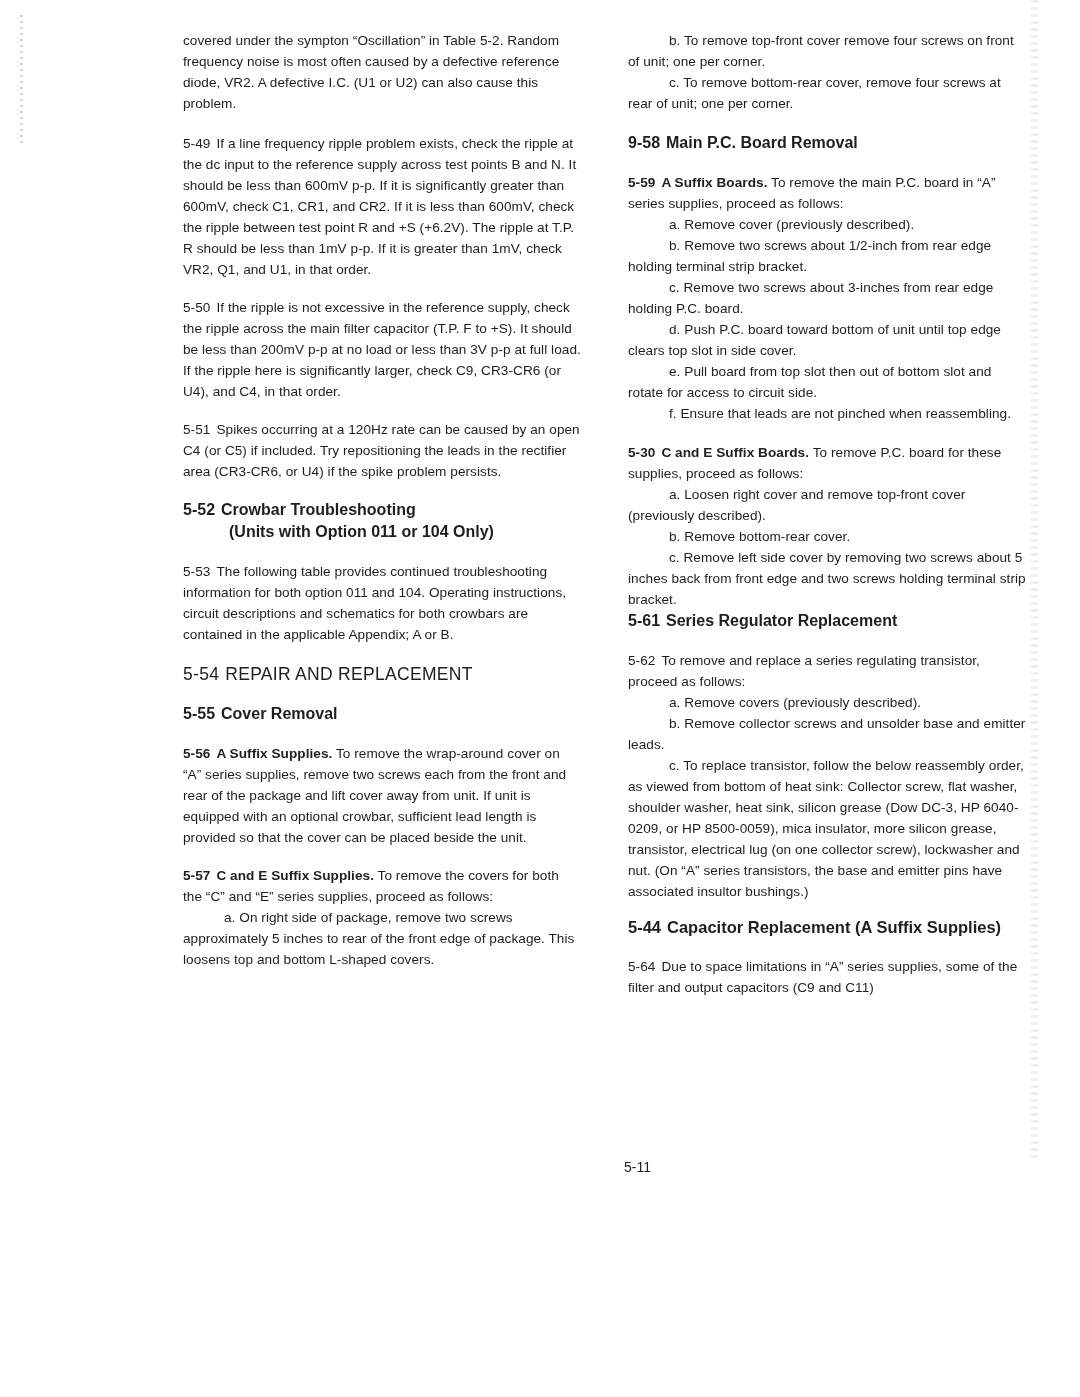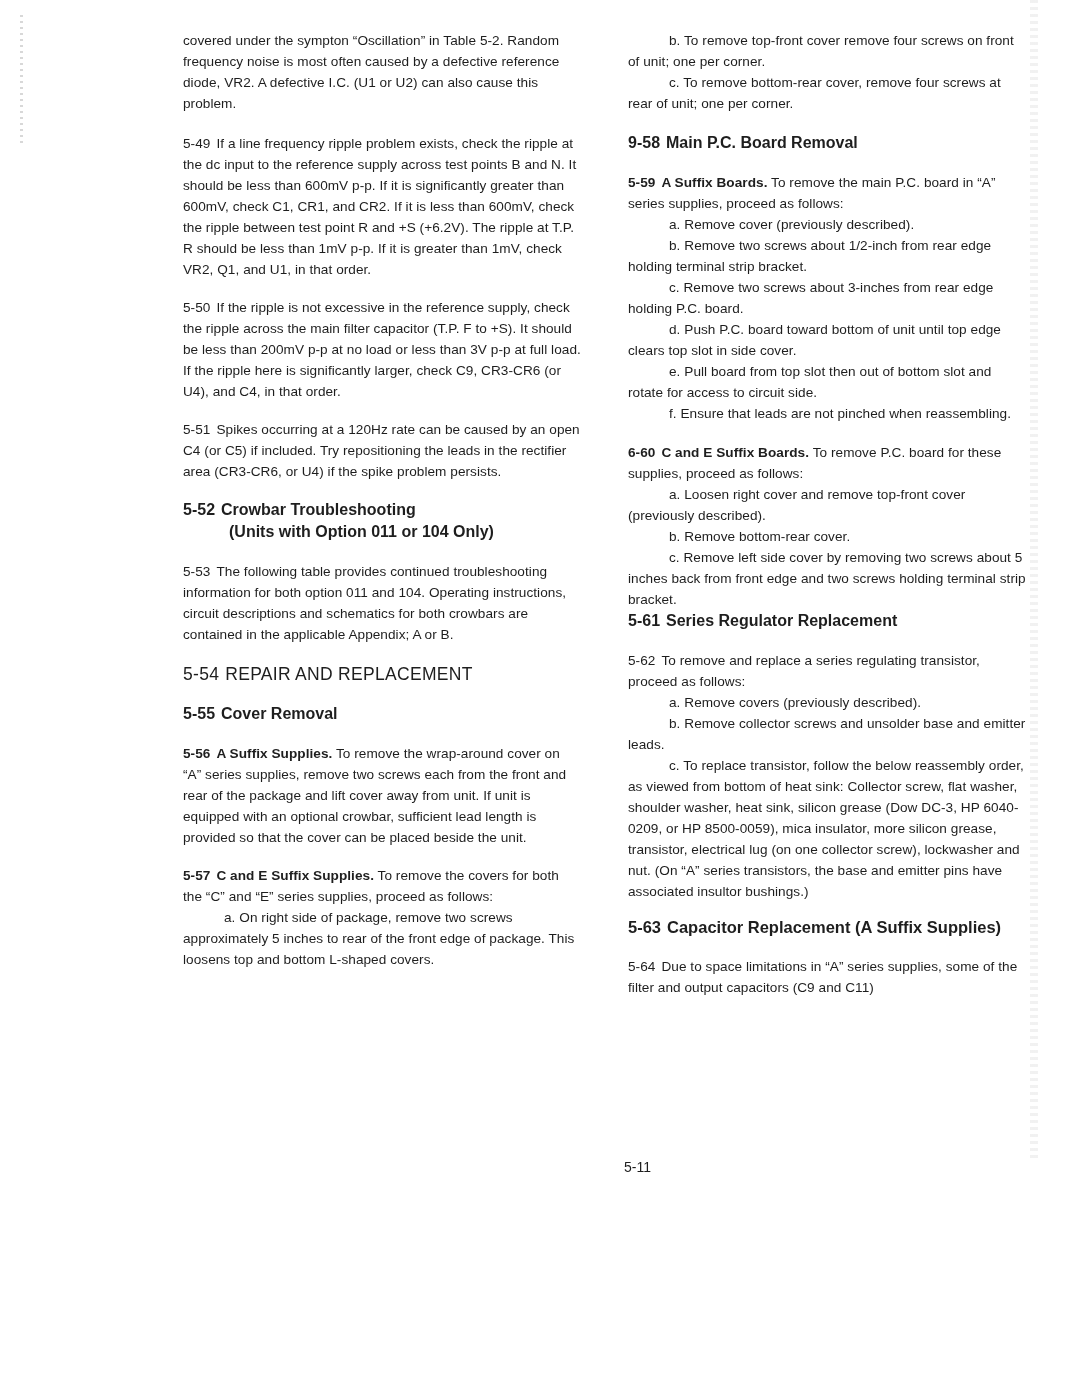--- a/index.html
+++ b/index.html
@@ -72,31 +72,31 @@
     <h3 class="h-minor"><span class="sec-num">9-58</span><span>Main P.C. Board Removal</span></h3>
 
     <p><span class="sec-num run-b">5-59</span><span class="run-b">A Suffix Boards.</span> <span>To remove the main P.C. board in “A” series supplies, proceed as follows:</span></p>
     <p class="ind">a.  Remove cover (previously described).</p>
     <p class="ind">b.  Remove two screws about 1/2-inch from rear edge holding terminal strip bracket.</p>
     <p class="ind">c.  Remove two screws about 3-inches from rear edge holding P.C. board.</p>
     <p class="ind">d.  Push P.C. board toward bottom of unit until top edge clears top slot in side cover.</p>
     <p class="ind">e.  Pull board from top slot then out of bottom slot and rotate for access to circuit side.</p>
     <p class="ind para" style="margin-bottom:18px">f.  Ensure that leads are not pinched when reassembling.</p>
 
-    <p><span class="sec-num run-b">6-60</span><span class="run-b">C and E Suffix Boards.</span> <span>To remove P.C. board for these supplies, proceed as follows:</span></p>
+    <p><span class="sec-num run-b">5-30</span><span class="run-b">C and E Suffix Boards.</span> <span>To remove P.C. board for these supplies, proceed as follows:</span></p>
     <p class="ind">a.  Loosen right cover and remove top-front cover (previously described).</p>
     <p class="ind">b.  Remove bottom-rear cover.</p>
     <p class="ind">c.  Remove left side cover by removing two screws about 5 inches back from front edge and two screws holding terminal strip bracket.</p>
 
     <h3 class="h-minor"><span class="sec-num">5-61</span><span>Series Regulator Replacement</span></h3>
 
     <p><span class="sec-num">5-62</span><span>To remove and replace a series regulating transistor, proceed as follows:</span></p>
     <p class="ind">a.  Remove covers (previously described).</p>
     <p class="ind">b.  Remove collector screws and unsolder base and emitter leads.</p>
     <p class="ind para" style="margin-bottom:14px">c.  To replace transistor, follow the below reassembly order, as viewed from bottom of heat sink: Collector screw, flat washer, shoulder washer, heat sink, silicon grease (Dow DC-3, HP 6040-0209, or HP 8500-0059), mica insulator, more silicon grease, transistor, electrical lug (on one collector screw), lockwasher and nut. (On “A” series transistors, the base and emitter pins have associated insultor bushings.)</p>
 
-    <h3 class="h-minor" style="font-size:16.5px"><span class="sec-num">5-63</span><span>Capacitor Replacement (A Suffix Supplies)</span></h3>
+    <h3 class="h-minor" style="font-size:16.5px"><span class="sec-num">5-44</span><span>Capacitor Replacement (A Suffix Supplies)</span></h3>
 
     <p><span class="sec-num">5-64</span><span>Due to space limitations in “A” series supplies, some of the filter and output capacitors (C9 and C11)</span></p>
   </div>
 
   <div class="folio">5-11</div>
 </div>
 
 </body></html>

